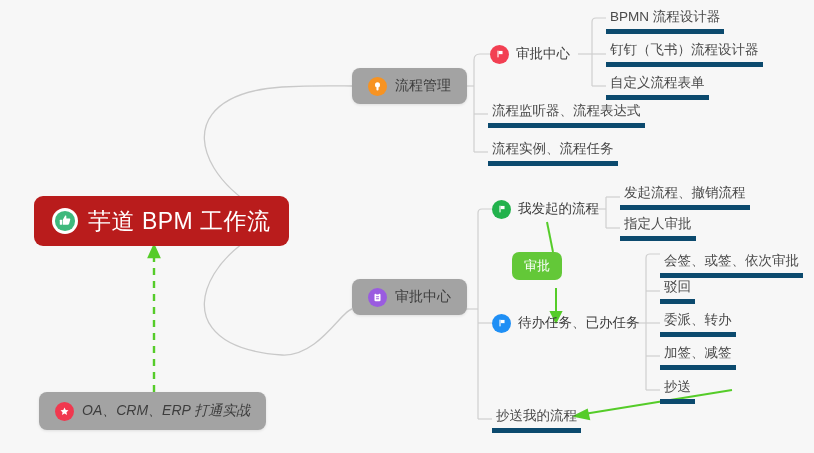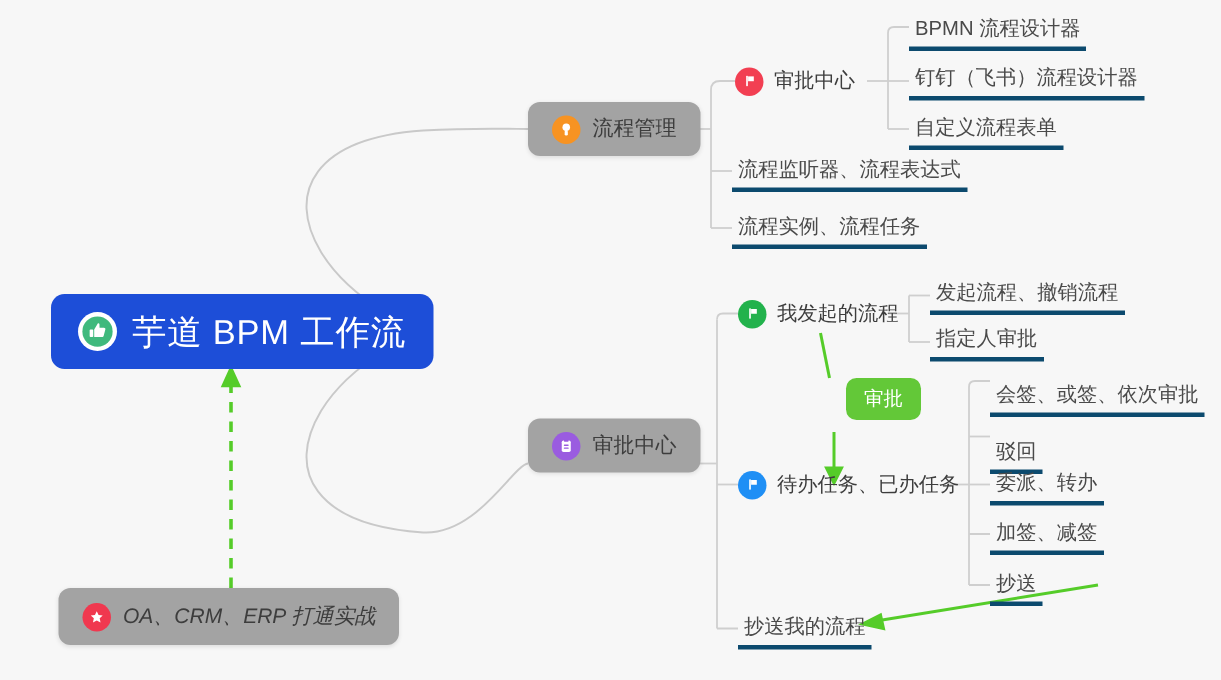--- a/index.html
+++ b/index.html
@@ -30,21 +30,21 @@
   .node {
     position: absolute;
     display: flex;
     align-items: center;
     box-sizing: border-box;
     white-space: nowrap;
   }
 
   
   .root-node {
-    background: #1d4ed8;
+    background: #b91c1c;
     border-radius: 9px;
     padding: 0 18px;
     height: 50px;
     color: #ffffff;
     font-size: 23px;
     letter-spacing: .5px;
   }
   .root-node .label { margin-left: 10px; }
 
   
@@ -56,21 +56,21 @@
     font-size: 14px;
     color: #3d3d3d;
     box-shadow: 0 1px 3px rgba(0,0,0,0.10);
   }
   .card-node .label { margin-left: 8px; }
 
   
   .leaf-node {
     font-size: 13.5px;
     color: #4a4a4a;
-    border-bottom: 3px solid #0c4a6e;
+    border-bottom: 5px solid #0c4a6e;
     height: 26px;
     padding: 0 4px 0 4px;
     align-items: flex-end;
     padding-bottom: 3px;
   }
   
   .icon-leaf {
     font-size: 13.5px;
     color: #3d3d3d;
     height: 26px;
@@ -245,38 +245,38 @@
     <span class="label">我发起的流程</span>
   </div>
 
   <div class="node leaf-node" style="left:620px; top:184px;">
     <span>发起流程、撤销流程</span>
   </div>
   <div class="node leaf-node" style="left:620px; top:215px;">
     <span>指定人审批</span>
   </div>
 
-  <div class="node chip-node" style="left:564px; top:252px;">
+  <div class="node chip-node" style="left:512px; top:252px;">
     <span>审批</span>
   </div>
 
   <div class="node icon-leaf" style="left:492px; top:310px;">
     <span class="badge b-blue">
       <svg width="12" height="12" viewBox="0 0 16 16">
         <rect x="4.6" y="3.4" width="1.5" height="9.2" rx=".6" fill="#fff"></rect>
         <path d="M6.3 3.9h5.1v4.3H6.3z" fill="#fff"></path>
       </svg>
     </span>
     <span class="label">待办任务、已办任务</span>
   </div>
 
   <div class="node leaf-node" style="left:660px; top:252px;">
     <span>会签、或签、依次审批</span>
   </div>
-  <div class="node leaf-node" style="left:660px; top:278px;margin-top:12px;">
+  <div class="node leaf-node" style="left:660px; top:278px;">
     <span>驳回</span>
   </div>
   <div class="node leaf-node" style="left:660px; top:311px;">
     <span>委派、转办</span>
   </div>
   <div class="node leaf-node" style="left:660px; top:344px;">
     <span>加签、减签</span>
   </div>
   <div class="node leaf-node" style="left:660px; top:378px;">
     <span>抄送</span>

